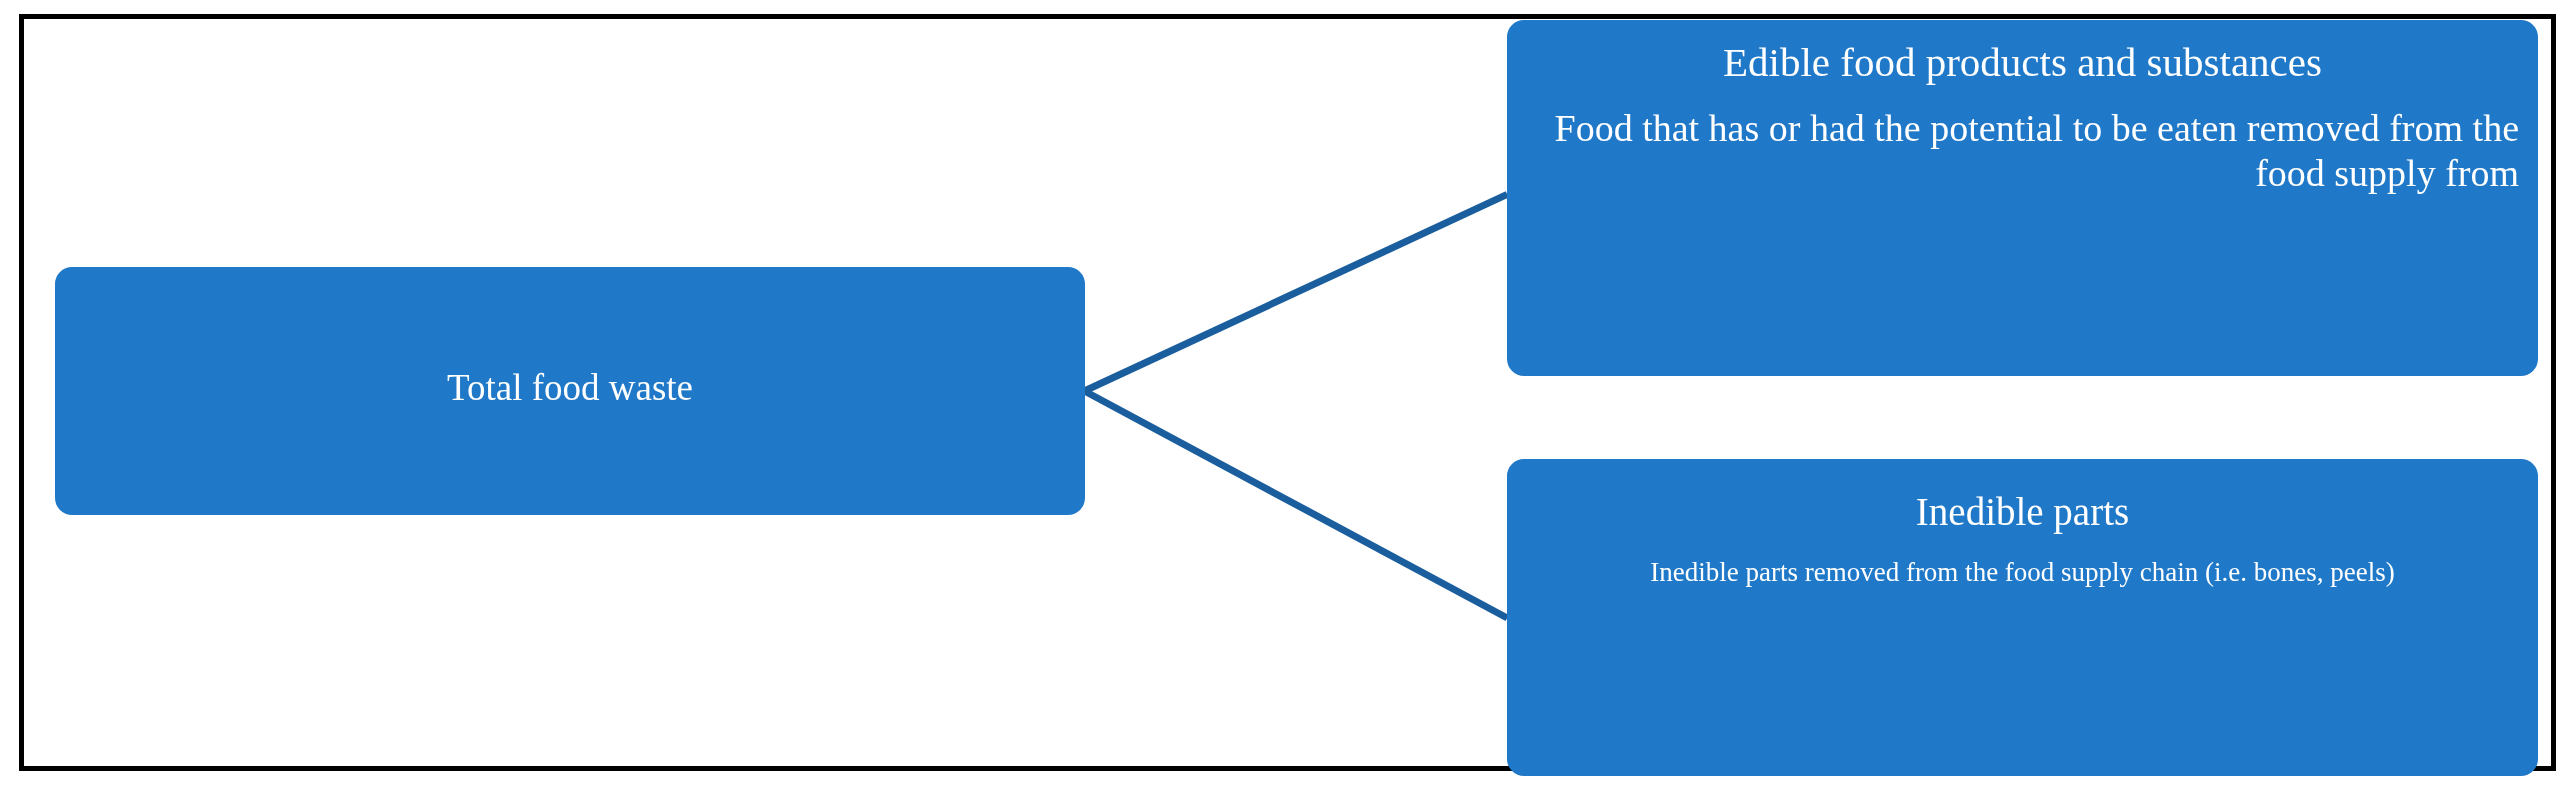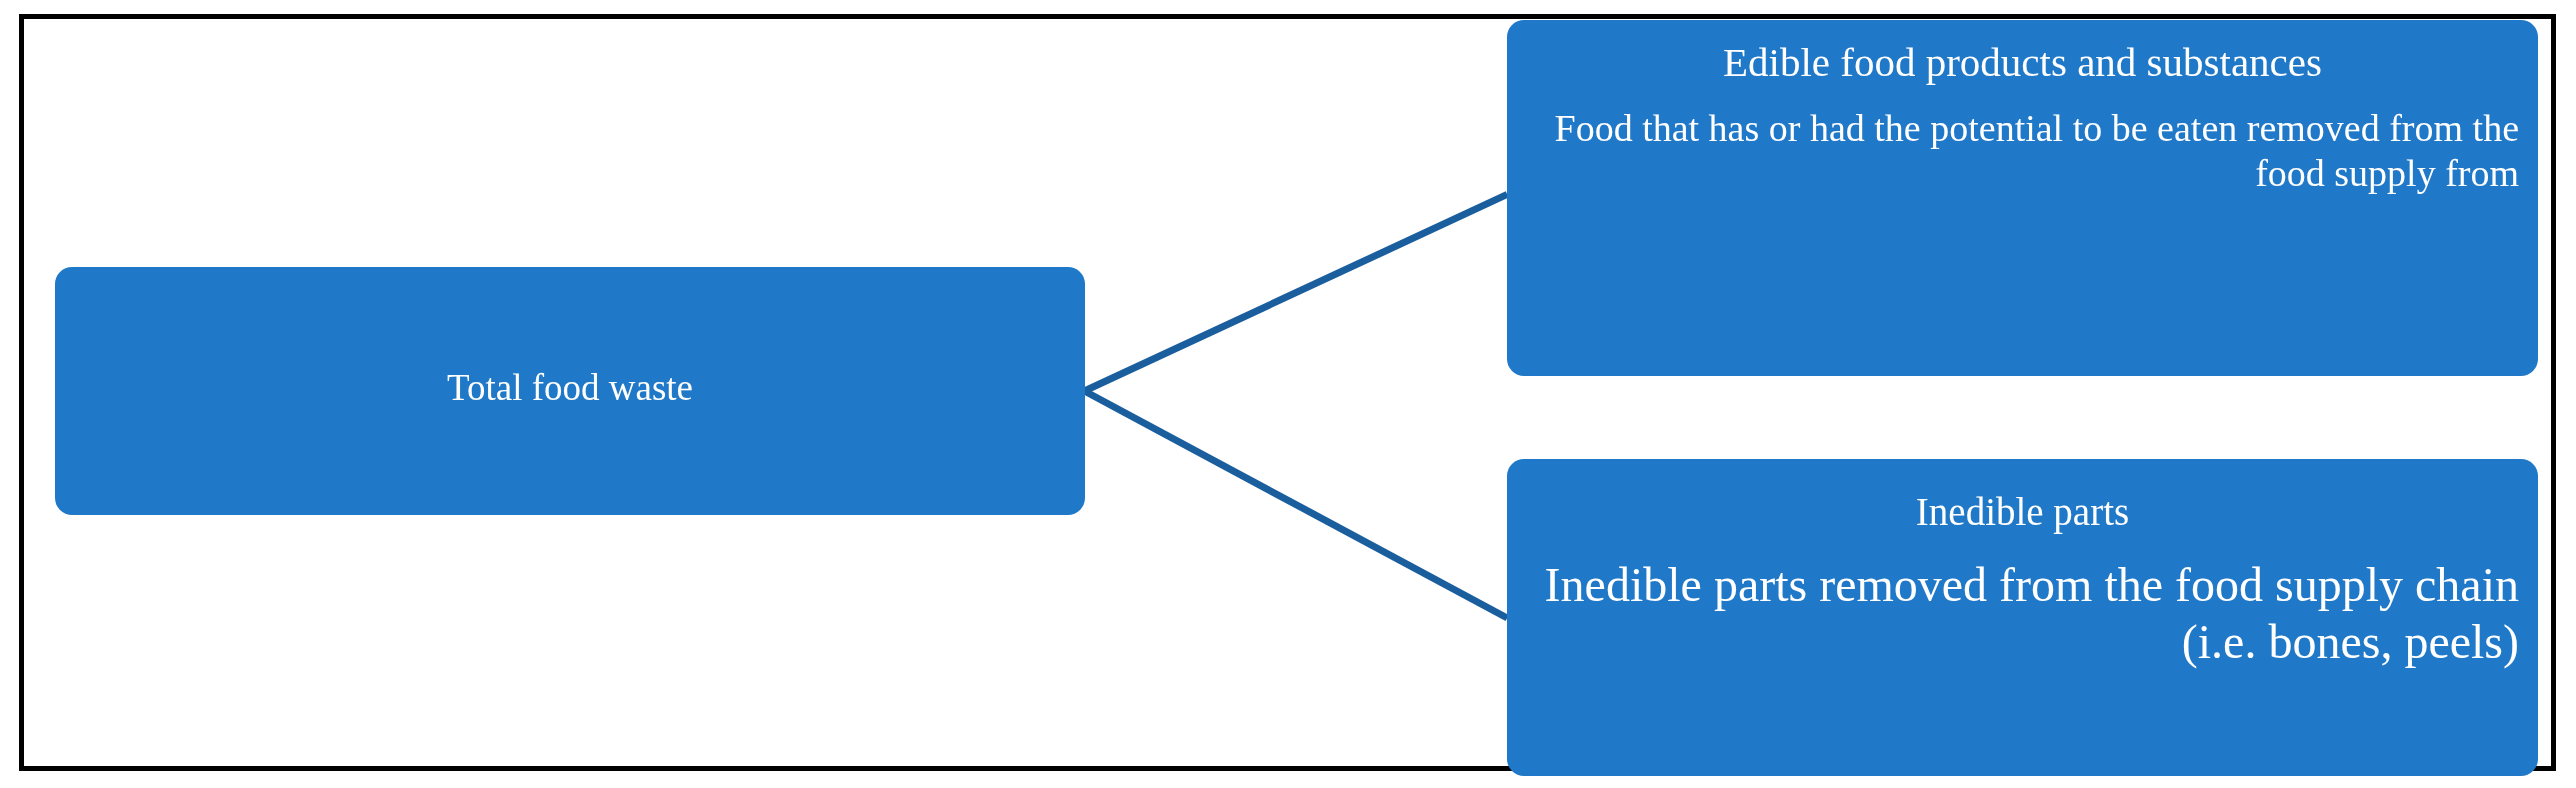--- a/index.html
+++ b/index.html
@@ -83,21 +83,21 @@
   
   #node-inedible {
     left: 1507px;
     top: 459px;
     width: 1031px;
     height: 317px;
     justify-content: flex-start;
     padding-top: 31px;
   }
   #node-inedible .title { font-size: 39px; margin-bottom: 23.4px; }
-  #node-inedible .body { font-size: 48px; }
+  #node-inedible .body { font-size: 27px; }
 </style>
 </head>
 <body>
 
 <div class="canvas">
   <div class="frame"></div>
 
   <svg class="connector-svg" viewBox="0 0 3302 1011" xmlns="http://www.w3.org/2000/svg">
     <line x1="1390" y1="501" x2="1932" y2="249" stroke="#1A5E9E" stroke-width="9"></line>
     <line x1="1390" y1="501" x2="1932" y2="792" stroke="#1A5E9E" stroke-width="9"></line>

